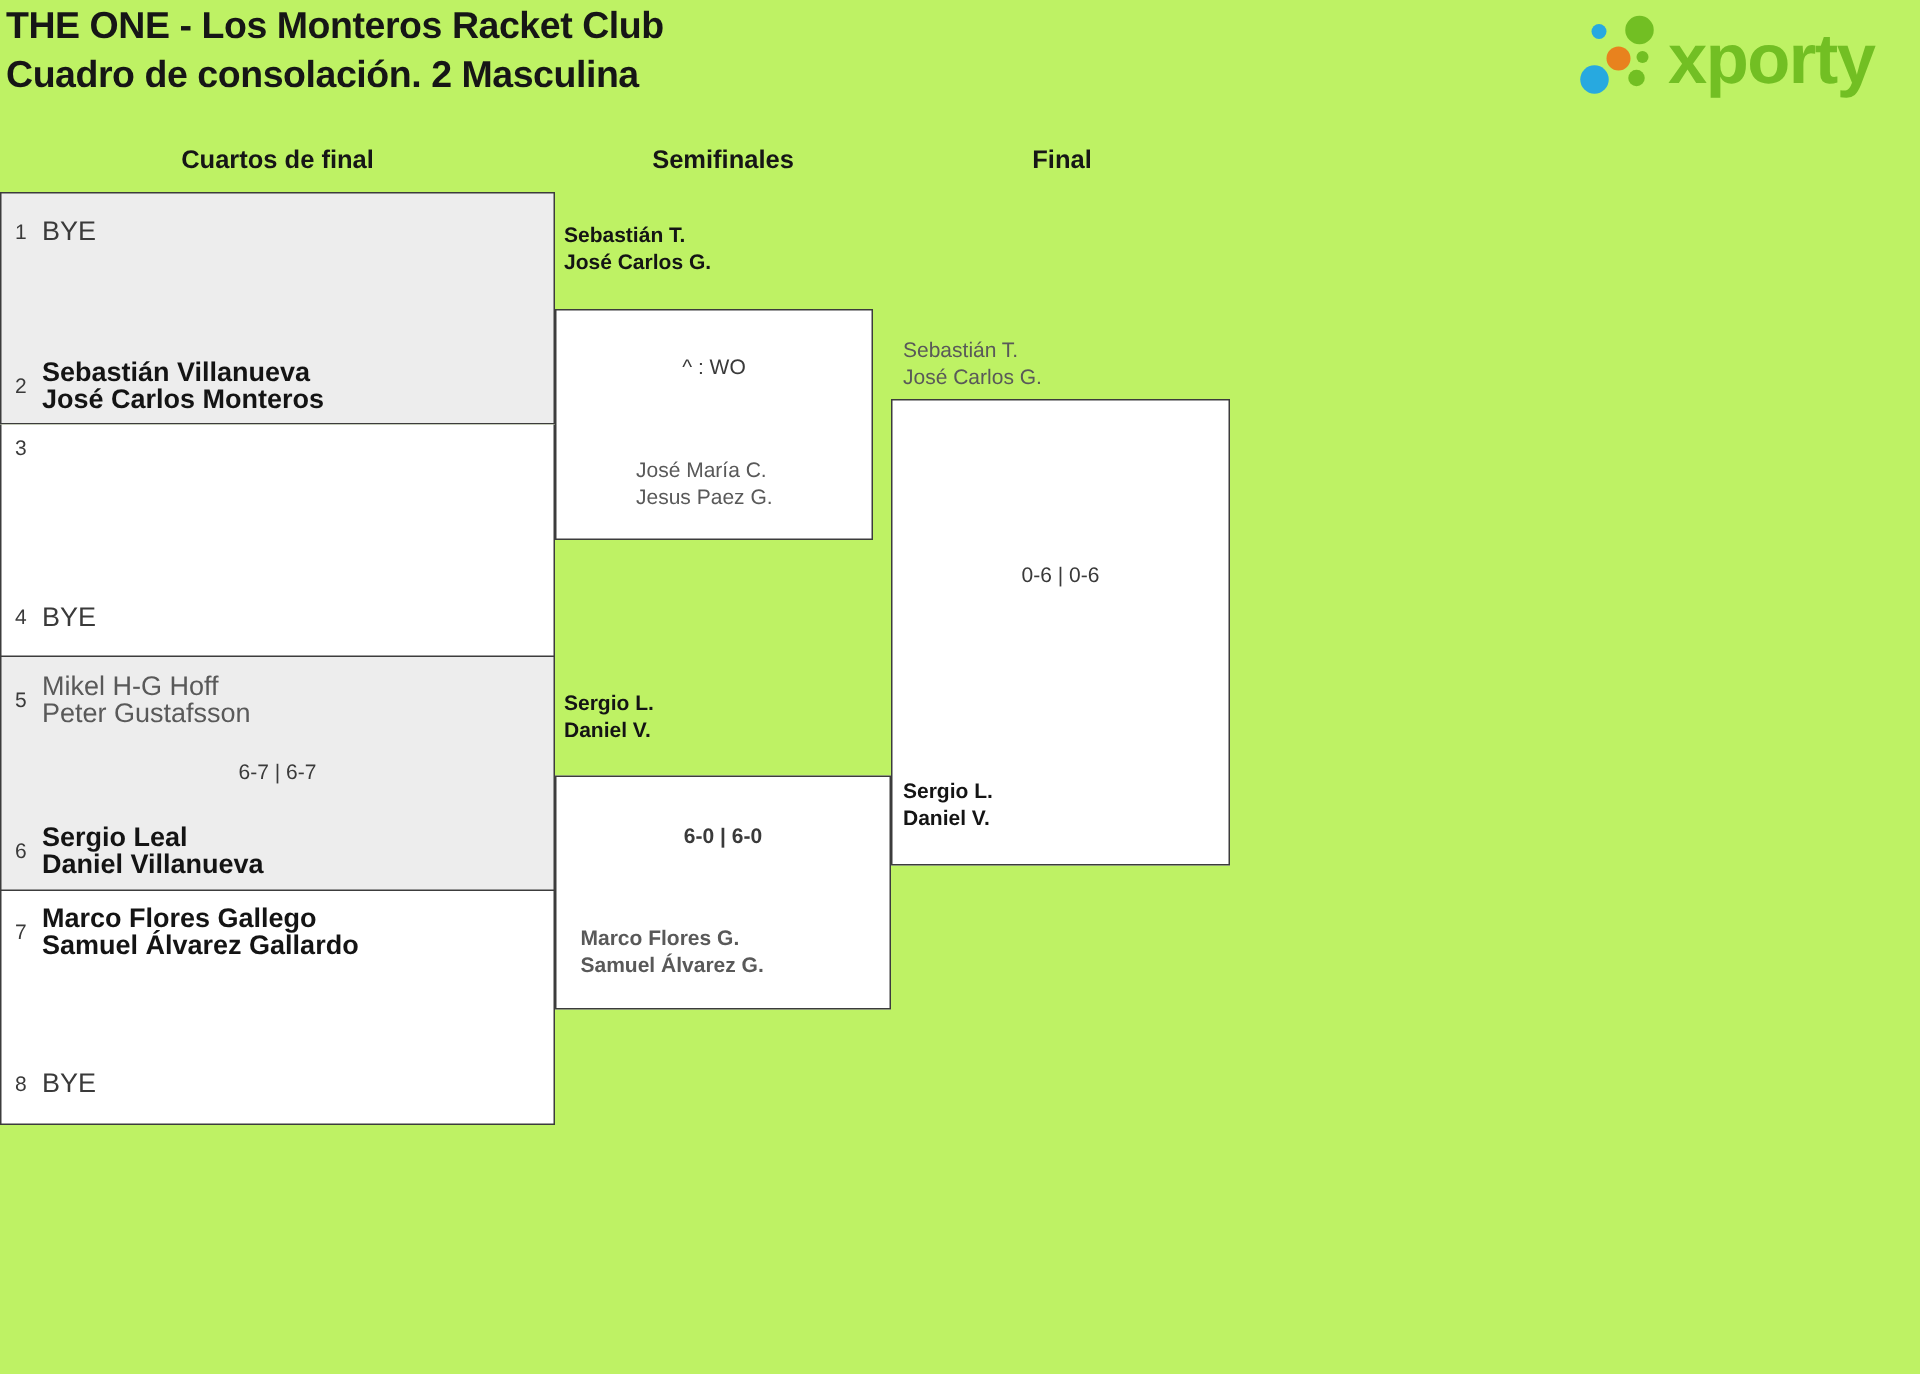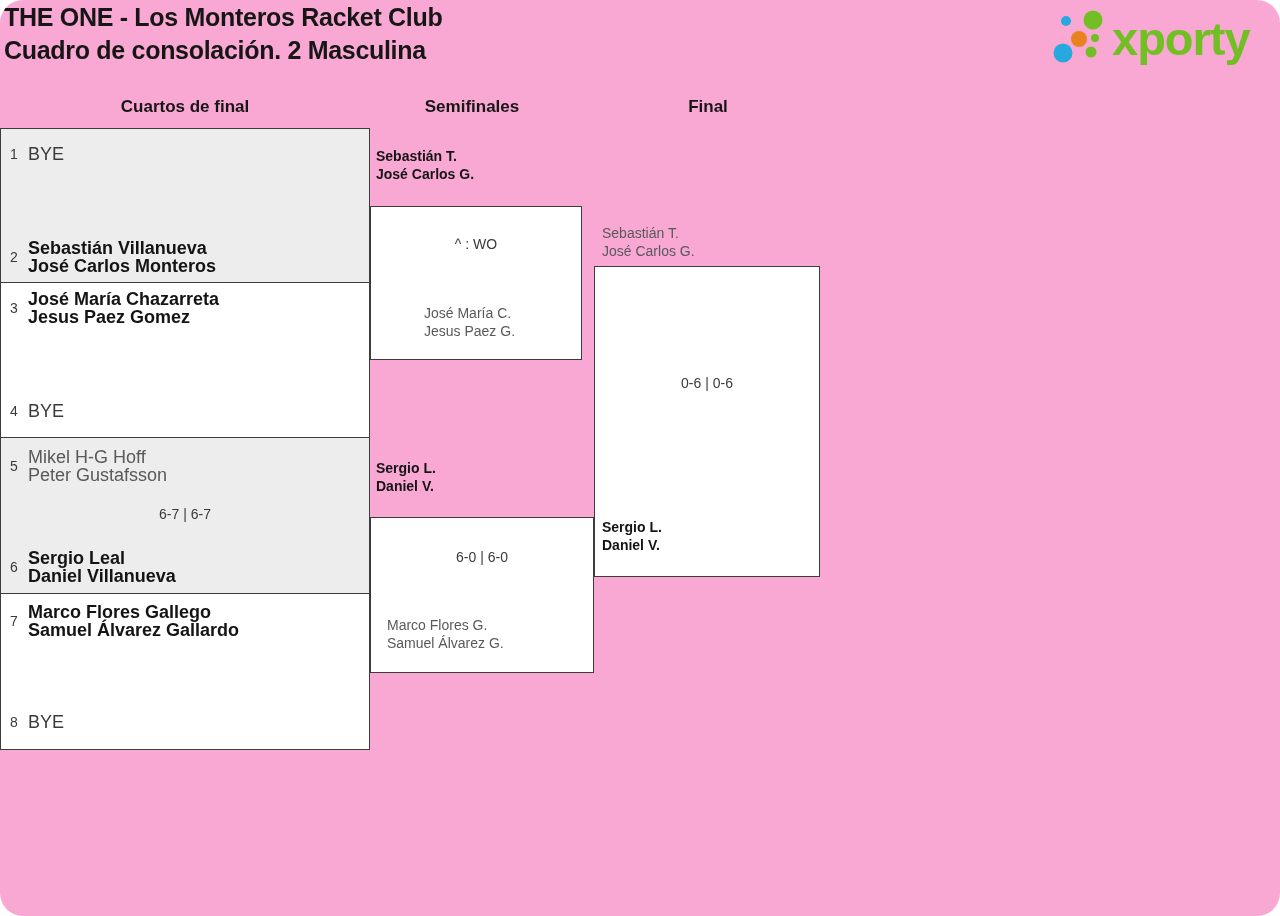--- a/index.html
+++ b/index.html
@@ -1,17 +1,17 @@
 <!DOCTYPE html>
 <html><head>
 <meta charset="utf-8">
 <style>
   html,body{margin:0;padding:0;background:#ffffff;}
-  .page{position:relative;width:1280px;height:916px;background:#f9a8d4;
-        font-family:"Liberation Sans",sans-serif;overflow:hidden;color:#161616;border-radius:23px;}
+  .page{position:relative;width:1280px;height:916px;background:#bef264;
+        font-family:"Liberation Sans",sans-serif;overflow:hidden;color:#161616;}
 
   
   .title-block{position:absolute;left:4px;top:1px;font-size:25px;line-height:33px;
                font-weight:700;letter-spacing:-0.3px;color:#161616;}
   .logo{position:absolute;left:1046px;top:4px;width:230px;height:62px;}
 
   
   .col-h{position:absolute;top:97px;transform:translateX(-50%);font-size:17px;
          font-weight:700;color:#161616;white-space:nowrap;}
 
@@ -55,21 +55,21 @@
       <circle cx="47" cy="16" r="9.5" fill="#72bf23"></circle>
       <circle cx="33" cy="35" r="8" fill="#e8821e"></circle>
       <circle cx="49" cy="34" r="4" fill="#72bf23"></circle>
       <circle cx="17" cy="49" r="9.5" fill="#27a9e0"></circle>
       <circle cx="45" cy="48" r="5.5" fill="#72bf23"></circle>
       <text x="66" y="51" font-family="Liberation Sans, sans-serif" font-size="47" font-weight="bold" letter-spacing="-1" fill="#72bf23">xporty</text>
     </svg>
   </div>
 
   <div class="col-h" style="left:185px;">Cuartos de final</div>
-  <div class="col-h" style="left:472px;">Semifinales</div>
+  <div class="col-h" style="left:482px;">Semifinales</div>
   <div class="col-h" style="left:708px;text-align:center;">Final</div>
 
   <div class="box shaded" style="left:0;top:128px;width:370px;height:155px;">
     <div class="entry bye" style="top:16px;">
       <span class="seed">1</span>
       <div class="names">
         <div>BYE</div>
       </div>
     </div>
     <div class="entry winner" style="top:110px;">
@@ -77,24 +77,20 @@
       <div class="names">
         <div>Sebastián Villanueva</div>
         <div>José Carlos Monteros</div>
       </div>
     </div>
   </div>
 
   <div class="box no-top" style="left:0;top:283px;width:370px;height:155px;">
     <div class="entry winner" style="top:7px;">
       <span class="seed">3</span>
-      <div class="names">
-        <div>José María Chazarreta</div>
-        <div>Jesus Paez Gomez</div>
-      </div>
     </div>
     <div class="entry bye" style="top:119px;">
       <span class="seed">4</span>
       <div class="names">
         <div>BYE</div>
       </div>
     </div>
   </div>
 
   <div class="box shaded no-top" style="left:0;top:438px;width:370px;height:156px;">
@@ -142,21 +138,21 @@
       <div>José María C.</div>
       <div>Jesus Paez G.</div>
     </div>
   </div>
 
   <div class="adv bold" style="left:376px;top:459px;">
     <div>Sergio L.</div>
     <div>Daniel V.</div>
   </div>
 
-  <div class="box" style="left:370px;top:517px;width:224px;height:156px;">
+  <div class="box" style="left:370px;top:517px;width:224px;height:156px;font-weight:bold;">
     <div class="score" style="top:31px;">6-0 | 6-0</div>
     <div class="pair gray" style="left:16px;top:98px;">
       <div>Marco Flores G.</div>
       <div>Samuel Álvarez G.</div>
     </div>
   </div>
 
   <div class="adv gray" style="left:602px;top:224px;">
     <div>Sebastián T.</div>
     <div>José Carlos G.</div>

